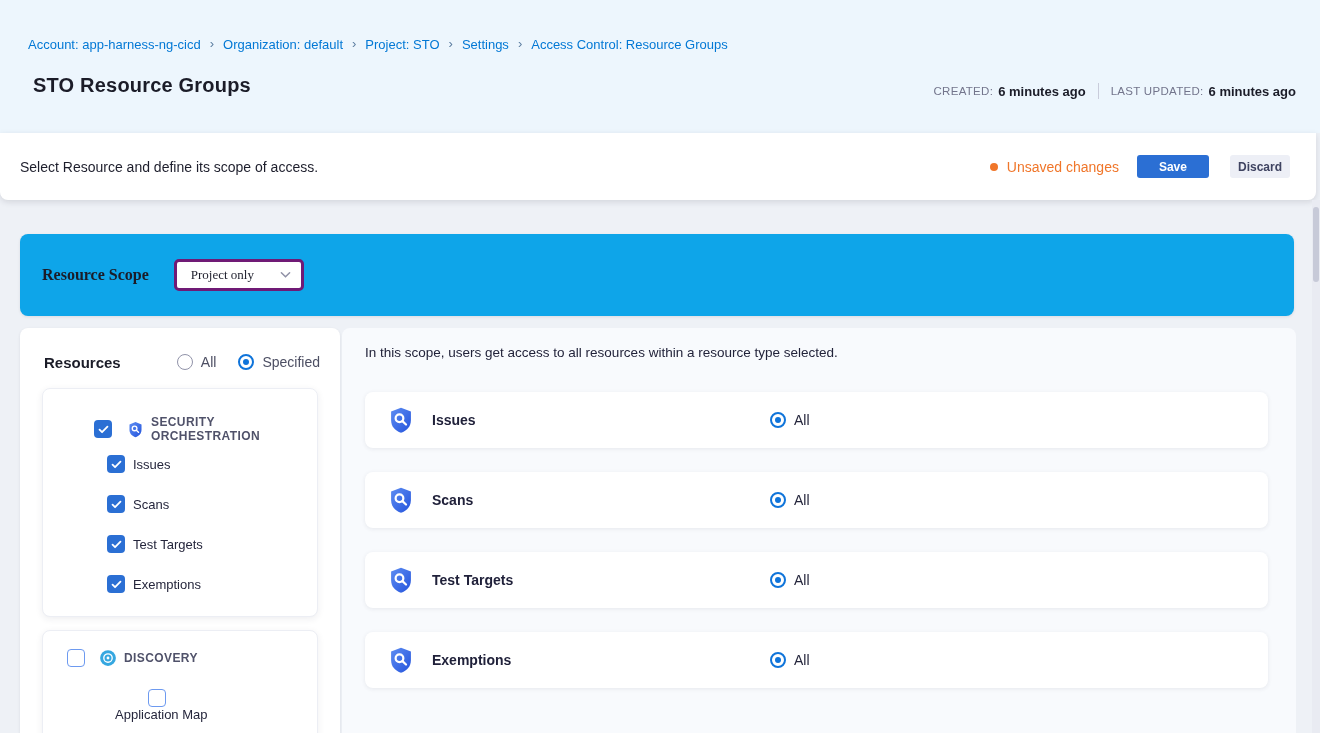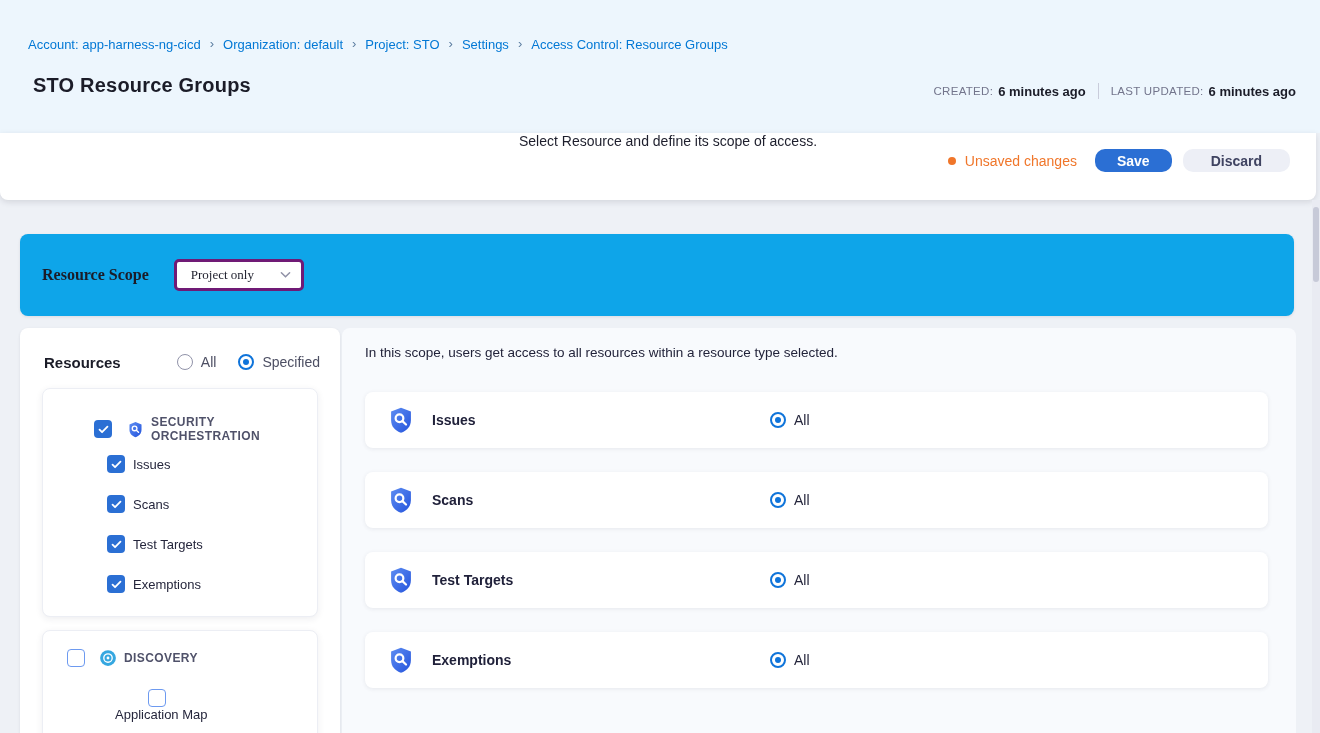--- a/index.html
+++ b/index.html
@@ -12,28 +12,28 @@
   .header { position:absolute; left:0; top:0; width:1320px; height:133px; background:#edf6fd; }
   .breadcrumb { position:absolute; left:28px; top:37px; font-size:13px; display:flex; align-items:center; gap:9px; }
   .crumb { color:#0278d5; cursor:pointer; }
   .crumb-sep { color:#5b7da0; font-size:13px; transform:translateY(-1px); }
   .page-title { position:absolute; left:33px; top:74px; font-size:20px; font-weight:700; color:#1b1c28; letter-spacing:.2px;text-align:right; }
   .header-meta { position:absolute; right:24px; top:83px; display:flex; align-items:center; font-size:11.5px; color:#73758c; letter-spacing:.3px; }
   .header-meta b { font-size:13px; color:#1b1c28; font-weight:700; letter-spacing:0; margin-left:5px; }
   .meta-divider { width:1px; height:16px; background:#c9ccdb; margin:0 12px; }
   
   .toolbar { position:absolute; left:0; top:133px; width:1316px; height:67px; background:#ffffff;
-    border-radius:0 0 8px 8px; box-shadow:0 2px 6px rgba(40,41,61,.14); display:flex; align-items:center;flex-direction:column; }
+    border-radius:0 0 8px 8px; box-shadow:0 2px 6px rgba(40,41,61,.14); display:flex; align-items:center; }
   .toolbar-desc { margin-left:20px; font-size:14px; color:#1d1e2c; }
   .toolbar-right { margin-left:auto; margin-right:26px; display:flex; align-items:center; }
   .unsaved-dot { width:8px; height:8px; border-radius:50%; background:#f0762a; margin-right:9px; }
   .unsaved-text { color:#f0762a; font-size:14px; margin-right:18px; }
-  .btn { height:23px; border:none; border-radius:10px; font-family:inherit; font-size:14px; font-weight:700; cursor:pointer; }
+  .btn { height:23px; border:none; border-radius:3px; font-family:inherit; font-size:12px; font-weight:700; cursor:pointer; }
   .btn-save { background:#2b6fd4; color:#fff; padding:0 22px; }
-  .btn-discard { background:#edeff6; color:#3f4361; padding:0 28px; margin-left:11px; }
+  .btn-discard { background:#edeff6; color:#3f4361; padding:0 8px; margin-left:21px; }
   
   .scope-card { position:absolute; left:20px; top:234px; width:1274px; height:82px; background:#0ea5e9;
     border-radius:8px; box-shadow:0 1px 3px rgba(40,41,61,.10); display:flex; align-items:center;font-family:Liberation Serif, serif; }
   .scope-label { margin-left:22px; font-size:16px; font-weight:700; color:#1b1c28; }
   .scope-select { margin-left:25px; width:130px; height:32px; background:#fff; border:3px solid #701a75;
     border-radius:5px; display:flex; align-items:center; cursor:pointer; }
   .scope-select span { margin-left:14px; font-size:13px; color:#1d1e2c; }
   .scope-select .chev { margin-left:auto; margin-right:10px; display:flex; }
   
   .left-panel { position:absolute; left:20px; top:328px; width:320px; height:405px; background:#fff;

